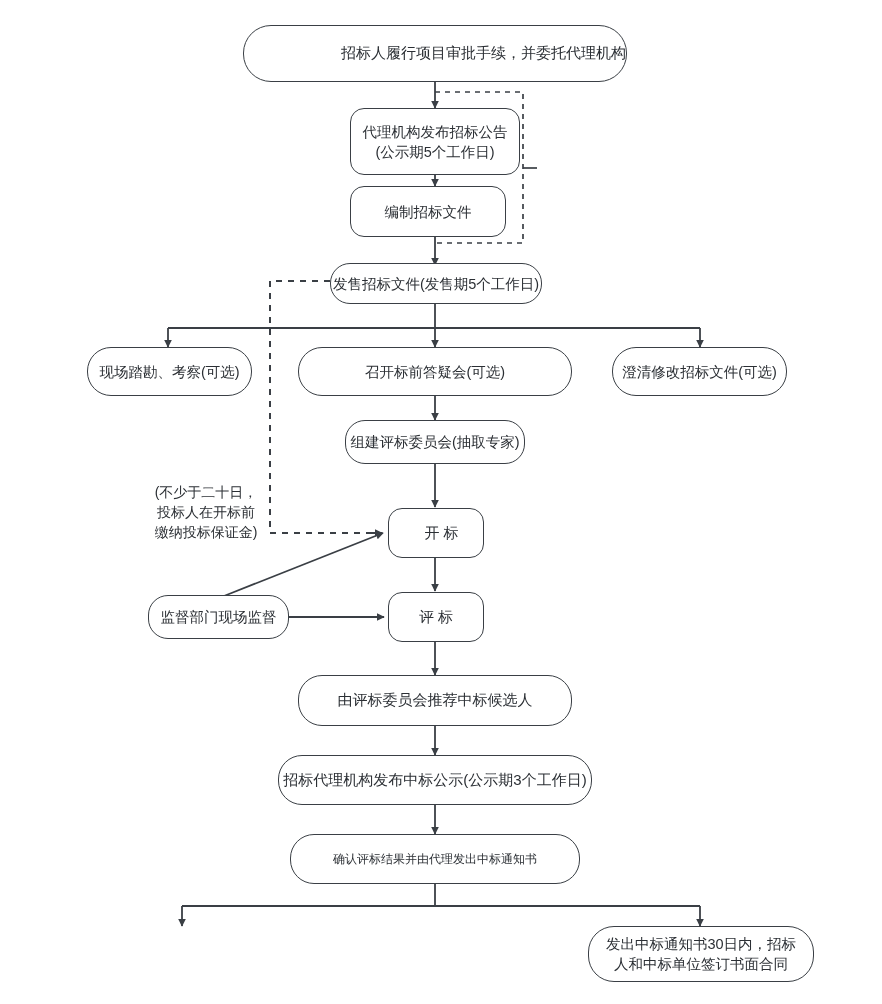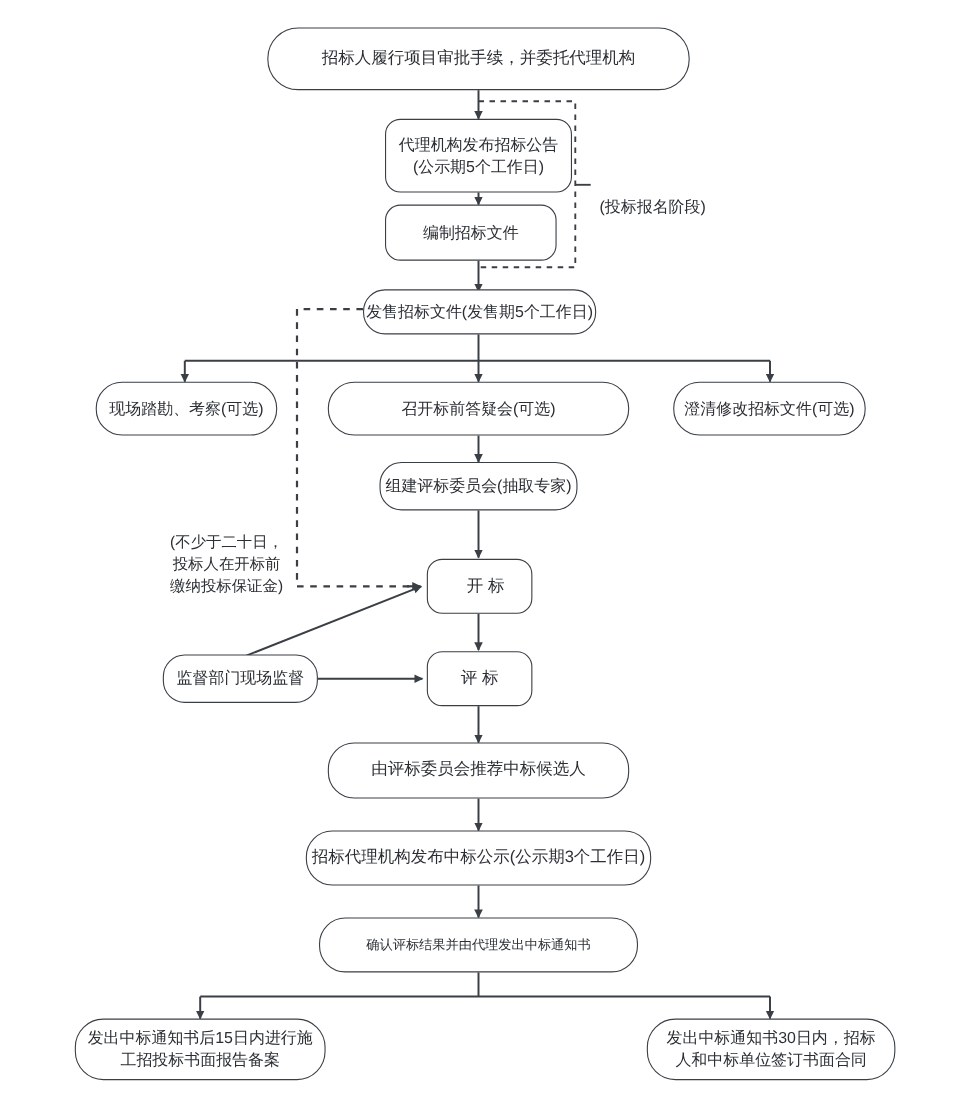--- a/index.html
+++ b/index.html
@@ -108,21 +108,21 @@
     </g>
 
     <g stroke="#3a3f45" stroke-width="2" fill="none" stroke-dasharray="6,6">
       <path d="M330,281 L270,281 L270,533 L380,533"></path>
     </g>
     <g stroke="#3a3f45" stroke-width="2" fill="none">
       <line x1="370" y1="533" x2="382" y2="533" marker-end="url(#arrow)"></line>
     </g>
   </svg>
 
-  <div class="node" style="left:243px; top:25px; width:384px; height:57px; border-radius:28px; font-size:15px;">
+  <div class="node" style="left:243px; top:25px; width:384px; height:57px; border-radius:28px; font-size:15px;justify-content:flex-end;">
     <span class="node-label">招标人履行项目审批手续，并委托代理机构</span>
   </div>
 
   <div class="node" style="left:350px; top:108px; width:170px; height:67px; border-radius:14px; font-size:14.5px;">
     <span class="node-label">代理机构发布招标公告
 (公示期5个工作日)</span>
   </div>
 
   <div class="node" style="left:350px; top:186px; width:156px; height:51px; border-radius:14px; font-size:14.5px;">
     <span class="node-label">编制招标文件</span>
@@ -165,33 +165,26 @@
   </div>
 
   <div class="node" style="left:278px; top:755px; width:314px; height:50px; border-radius:24px; font-size:15px;">
     <span class="node-label">招标代理机构发布中标公示(公示期3个工作日)</span>
   </div>
 
   <div class="node" style="left:290px; top:834px; width:290px; height:50px; border-radius:24px; font-size:12px;">
     <span class="node-label">确认评标结果并由代理发出中标通知书</span>
   </div>
 
-  <div class="node" style="left:68px; top:926px; width:228px; height:56px; border-radius:26px; font-size:14.5px;">
-    <span class="node-label">发出中标通知书后15日内进行施
-工招投标书面报告备案</span>
-  </div>
 
   <div class="node" style="left:588px; top:926px; width:226px; height:56px; border-radius:26px; font-size:14.5px;">
     <span class="node-label">发出中标通知书30日内，招标
 人和中标单位签订书面合同</span>
   </div>
 
-  <div class="annot" style="left:545px; top:158px; width:130px; font-size:14.5px; text-align:left;">
-    <span>(投标报名阶段)</span>
-  </div>
 
   <div class="annot" style="left:140px; top:463px; width:132px; font-size:14px;">
     <span>(不少于二十日，
 投标人在开标前
 缴纳投标保证金)</span>
   </div>
 
 </div>
 
 </body></html>

